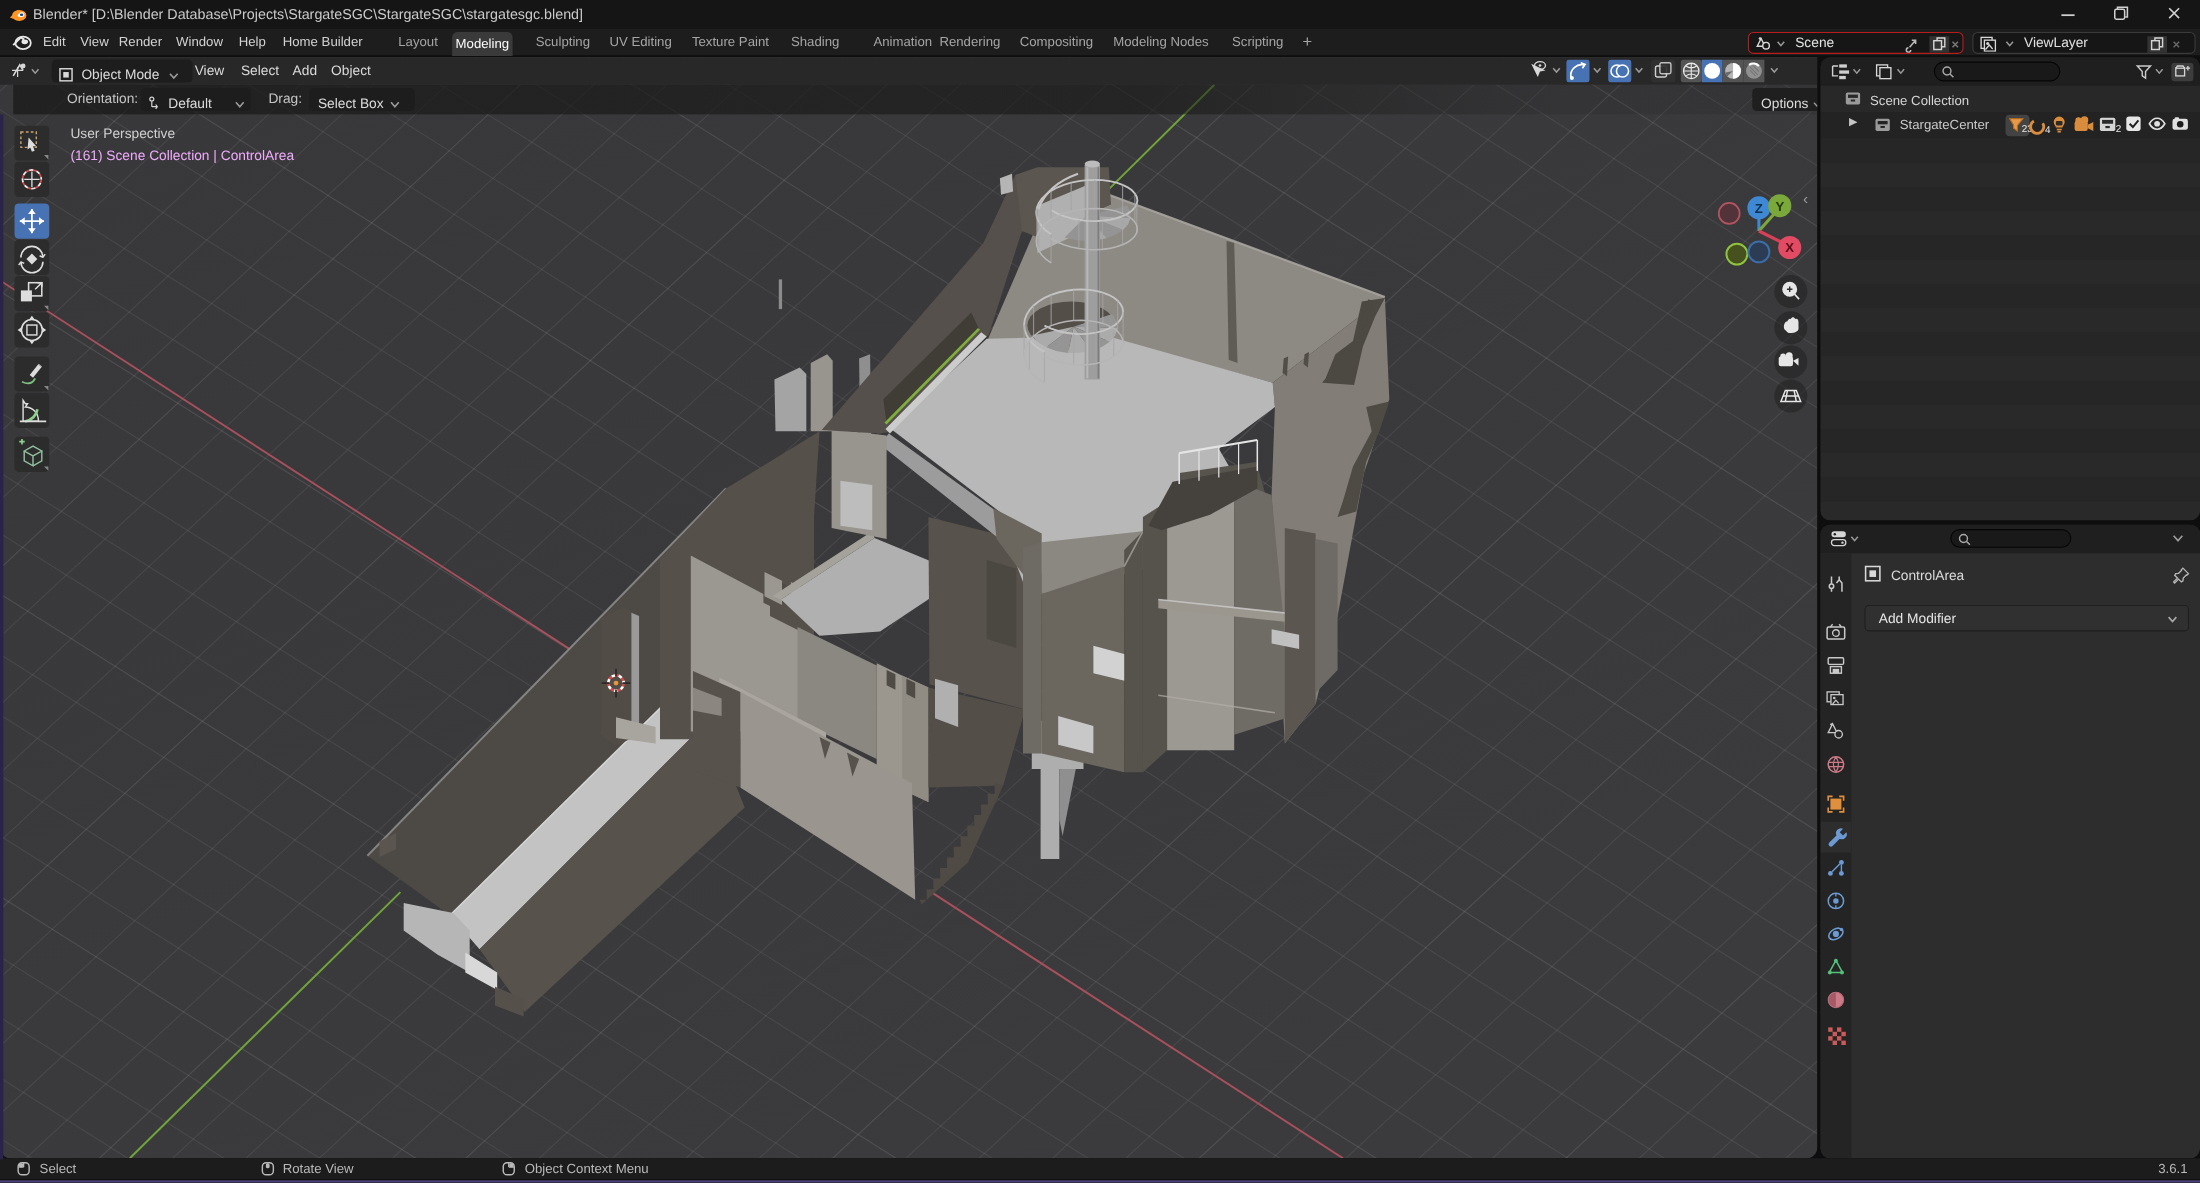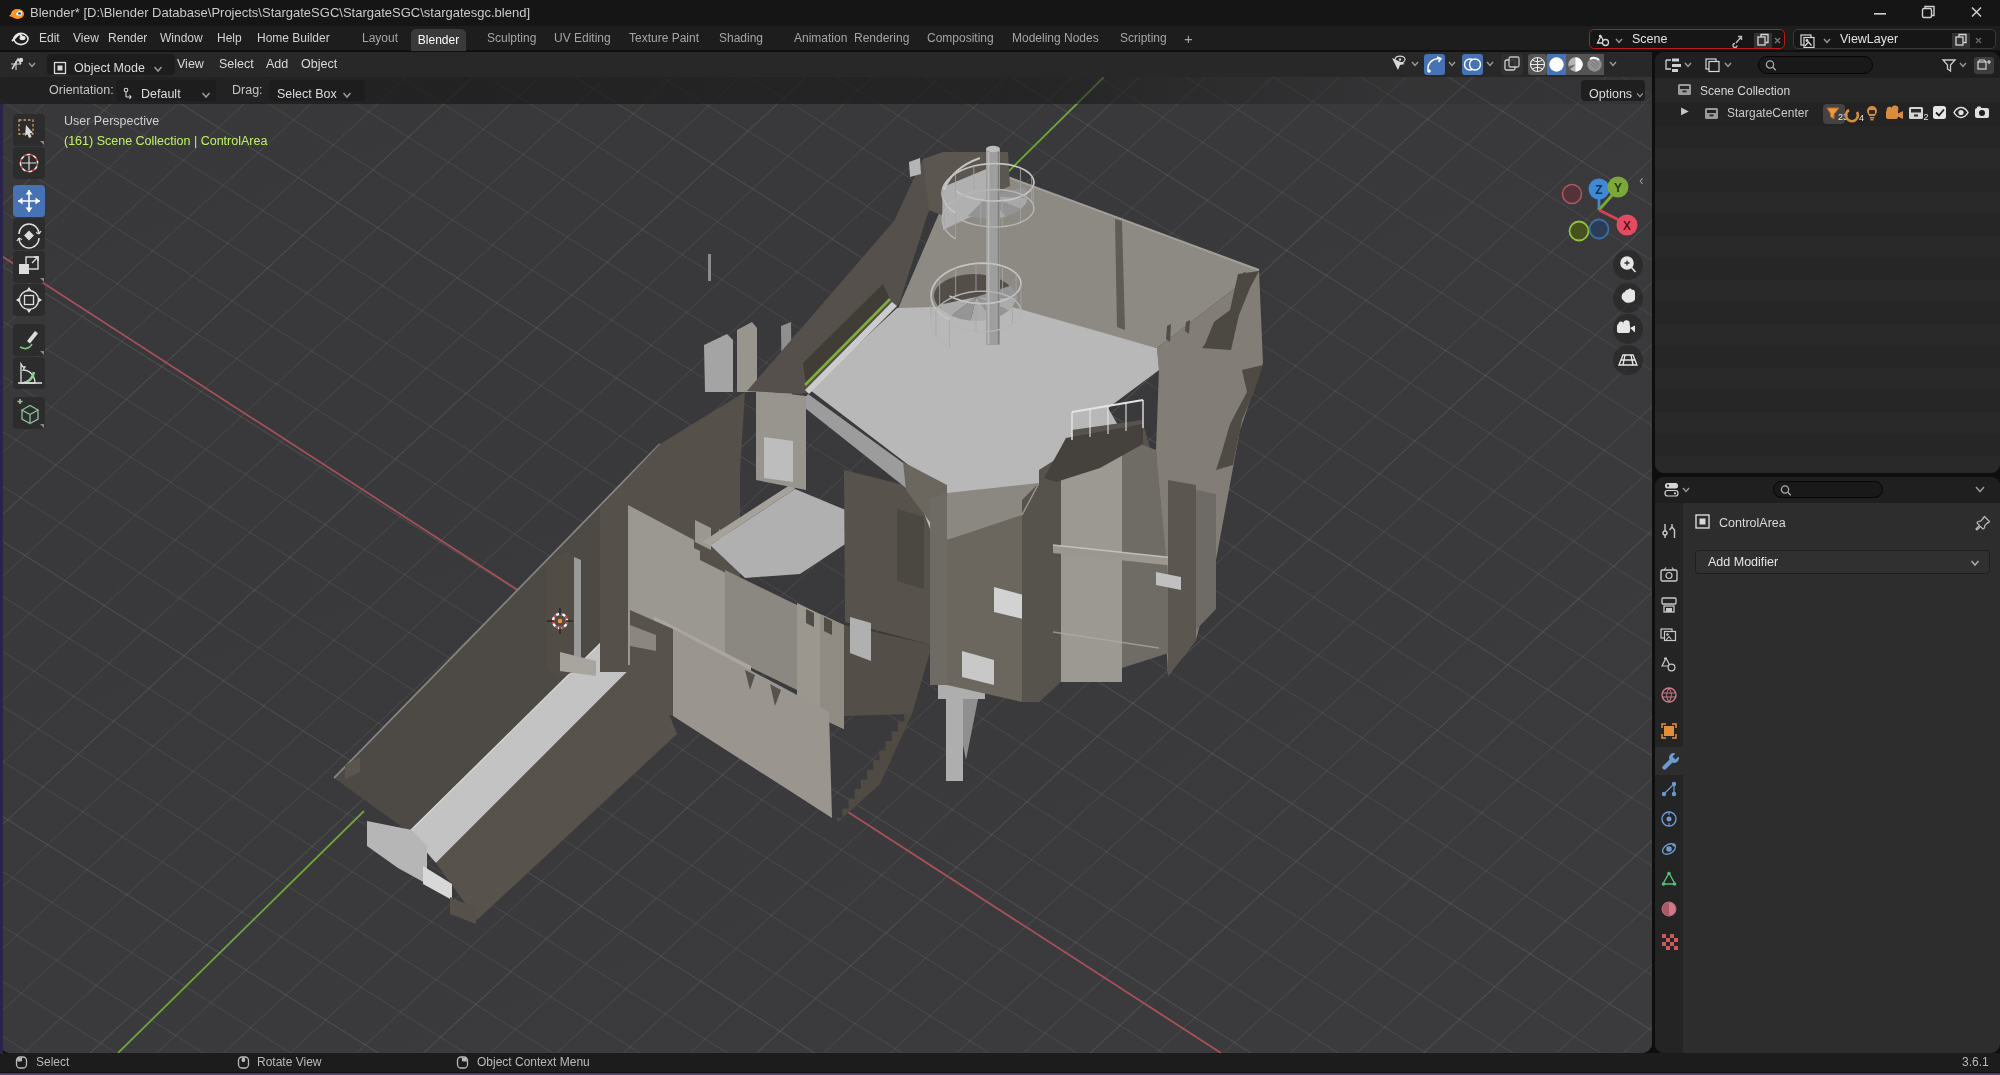--- a/index.html
+++ b/index.html
@@ -3,21 +3,21 @@
 *{margin:0;padding:0;box-sizing:border-box}
 html,body{width:2000px;height:1075px;overflow:hidden;background:#0e0e0e;font-family:"Liberation Sans",sans-serif;-webkit-font-smoothing:antialiased}
 .abs{position:absolute;white-space:nowrap}
 #titlebar{left:0;top:0;width:2000px;height:26px;background:#151515;color:#cacaca;font-size:13px}
 #topbar{left:0;top:26px;width:2000px;height:25px;background:#1d1d1d;border-bottom:1px solid #111}
 .menu{color:#d2d2d2;font-size:12px;line-height:25px}
 .tab{color:#a5a5a5;font-size:12px;line-height:25px}
 .tabactive{background:#3a3a3a;border-radius:5px 5px 0 0;color:#fdfdfd}
 #viewport{left:0;top:52px;width:1652px;height:1001px;background:#3a3a3c;border-radius:0 0 10px 10px;overflow:hidden}
 #vphead{left:0;top:0;width:1652px;height:25px;background:#282828;border-radius:0}
-#toolsettings{left:0;top:25px;width:1958px;height:27px;background:linear-gradient(90deg,rgba(24,24,24,0.72) 0%,rgba(24,24,24,0.62) 52%,rgba(24,24,24,0.15) 72%,rgba(24,24,24,0.12) 100%)}
+#toolsettings{left:12px;top:25px;width:1958px;height:27px;background:linear-gradient(90deg,rgba(24,24,24,0.72) 0%,rgba(24,24,24,0.62) 52%,rgba(24,24,24,0.15) 72%,rgba(24,24,24,0.12) 100%)}
 .w{white-space:nowrap;background:#1d1d1d;border-radius:4px;color:#dcdcdc;font-size:12.5px;display:flex;align-items:flex-end}
 .lbl{color:#c5c5c5;font-size:12.5px}
 .hmenu{color:#dadada;font-size:12.5px;line-height:25px}
 #statusbar{left:0;top:1053px;width:2000px;height:19px;background:#1c1c1c;color:#b9b9b9;font-size:12px}
 #accentL{left:0;top:104px;width:2.5px;height:950px;background:#2b244a}
 #accentB{left:0;top:1072.5px;width:2000px;height:2.5px;background:#4e4179}
 #outliner{left:1655px;top:52px;width:345px;height:421px;background:#232323;border-radius:9px;overflow:hidden}
 #props{left:1655px;top:477px;width:345px;height:576px;background:#2d2d2d;border-radius:9px;overflow:hidden}
 .oi{display:inline-block;vertical-align:middle}
 text{font-family:"Liberation Sans",sans-serif}
@@ -45,21 +45,21 @@
     <ellipse cx="12.5" cy="9" rx="3" ry="2.2" fill="#e8e8e8"></ellipse>
     <path d="M2 12 L9 5 L12 7" fill="none" stroke="#e8e8e8" stroke-width="1.8"></path>
   </svg>
   <span class="abs menu" style="left:39px">Edit</span>
   <span class="abs menu" style="left:73px">View</span>
   <span class="abs menu" style="left:108px">Render</span>
   <span class="abs menu" style="left:160px">Window</span>
   <span class="abs menu" style="left:217px">Help</span>
   <span class="abs menu" style="left:257px">Home Builder</span>
   <span class="abs tab" style="left:362px">Layout</span>
-  <span class="abs tabactive" style="left:411px;width:55px;height:22px;top:3px;text-align:center;font-size:12px;line-height:22px">Blender</span>
+  <span class="abs tabactive" style="left:411px;width:55px;height:22px;top:3px;text-align:center;font-size:12px;line-height:22px">Modeling</span>
   <span class="abs tab" style="left:487px">Sculpting</span>
   <span class="abs tab" style="left:554px">UV Editing</span>
   <span class="abs tab" style="left:629px">Texture Paint</span>
   <span class="abs tab" style="left:719px">Shading</span>
   <span class="abs tab" style="left:794px">Animation</span>
   <span class="abs tab" style="left:854px">Rendering</span>
   <span class="abs tab" style="left:927px">Compositing</span>
   <span class="abs tab" style="left:1012px">Modeling Nodes</span>
   <span class="abs tab" style="left:1120px">Scripting</span>
   <span class="abs tab" style="left:1184px;font-size:15px">+</span>
@@ -568,21 +568,21 @@
     </g>
     <g transform="translate(0,283)">
       <rect x="0" y="0" width="32" height="32" rx="4" fill="#2c2c2c"></rect>
       <path d="M9 13 l8 -4.5 l8 4.5 l-8 4.5 Z M9 13 v9 l8 4.5 v-9 M25 13 v9 l-8 4.5" fill="none" stroke="#8fbf9f" stroke-width="1.3"></path>
       <path d="M7 7 v-5 M4.5 4.5 h5" stroke="#8fd08f" stroke-width="1.5"></path>
       <path d="M27 27 l4 0 l0 4 Z" fill="#888"></path>
     </g>
   </svg>
 
   <span class="abs" style="left:64px;top:62px;color:#d0d0d0;font-size:12.5px">User Perspective</span>
-  <span class="abs" style="left:64px;top:82px;color:#bef264;font-size:12.5px">(161) Scene Collection | ControlArea</span>
+  <span class="abs" style="left:64px;top:82px;color:#f0abfc;font-size:12.5px">(161) Scene Collection | ControlArea</span>
 
   <svg class="abs" style="left:1555px;top:70px" width="97" height="260" viewBox="0 0 97 260">
     <g stroke-width="2.8">
       <line x1="44" y1="88" x2="44" y2="72" stroke="#3f88d4"></line>
       <line x1="44" y1="88" x2="60" y2="70" stroke="#7aa83a"></line>
       <line x1="44" y1="88" x2="66" y2="99" stroke="#d84058"></line>
     </g>
     <circle cx="44" cy="67" r="10.5" fill="#3f88d4"></circle>
       <text x="44" y="71.5" font-size="12" font-weight="bold" fill="#10304f" text-anchor="middle">Z</text>
     <circle cx="63" cy="65" r="10.5" fill="#7aa83a"></circle>

